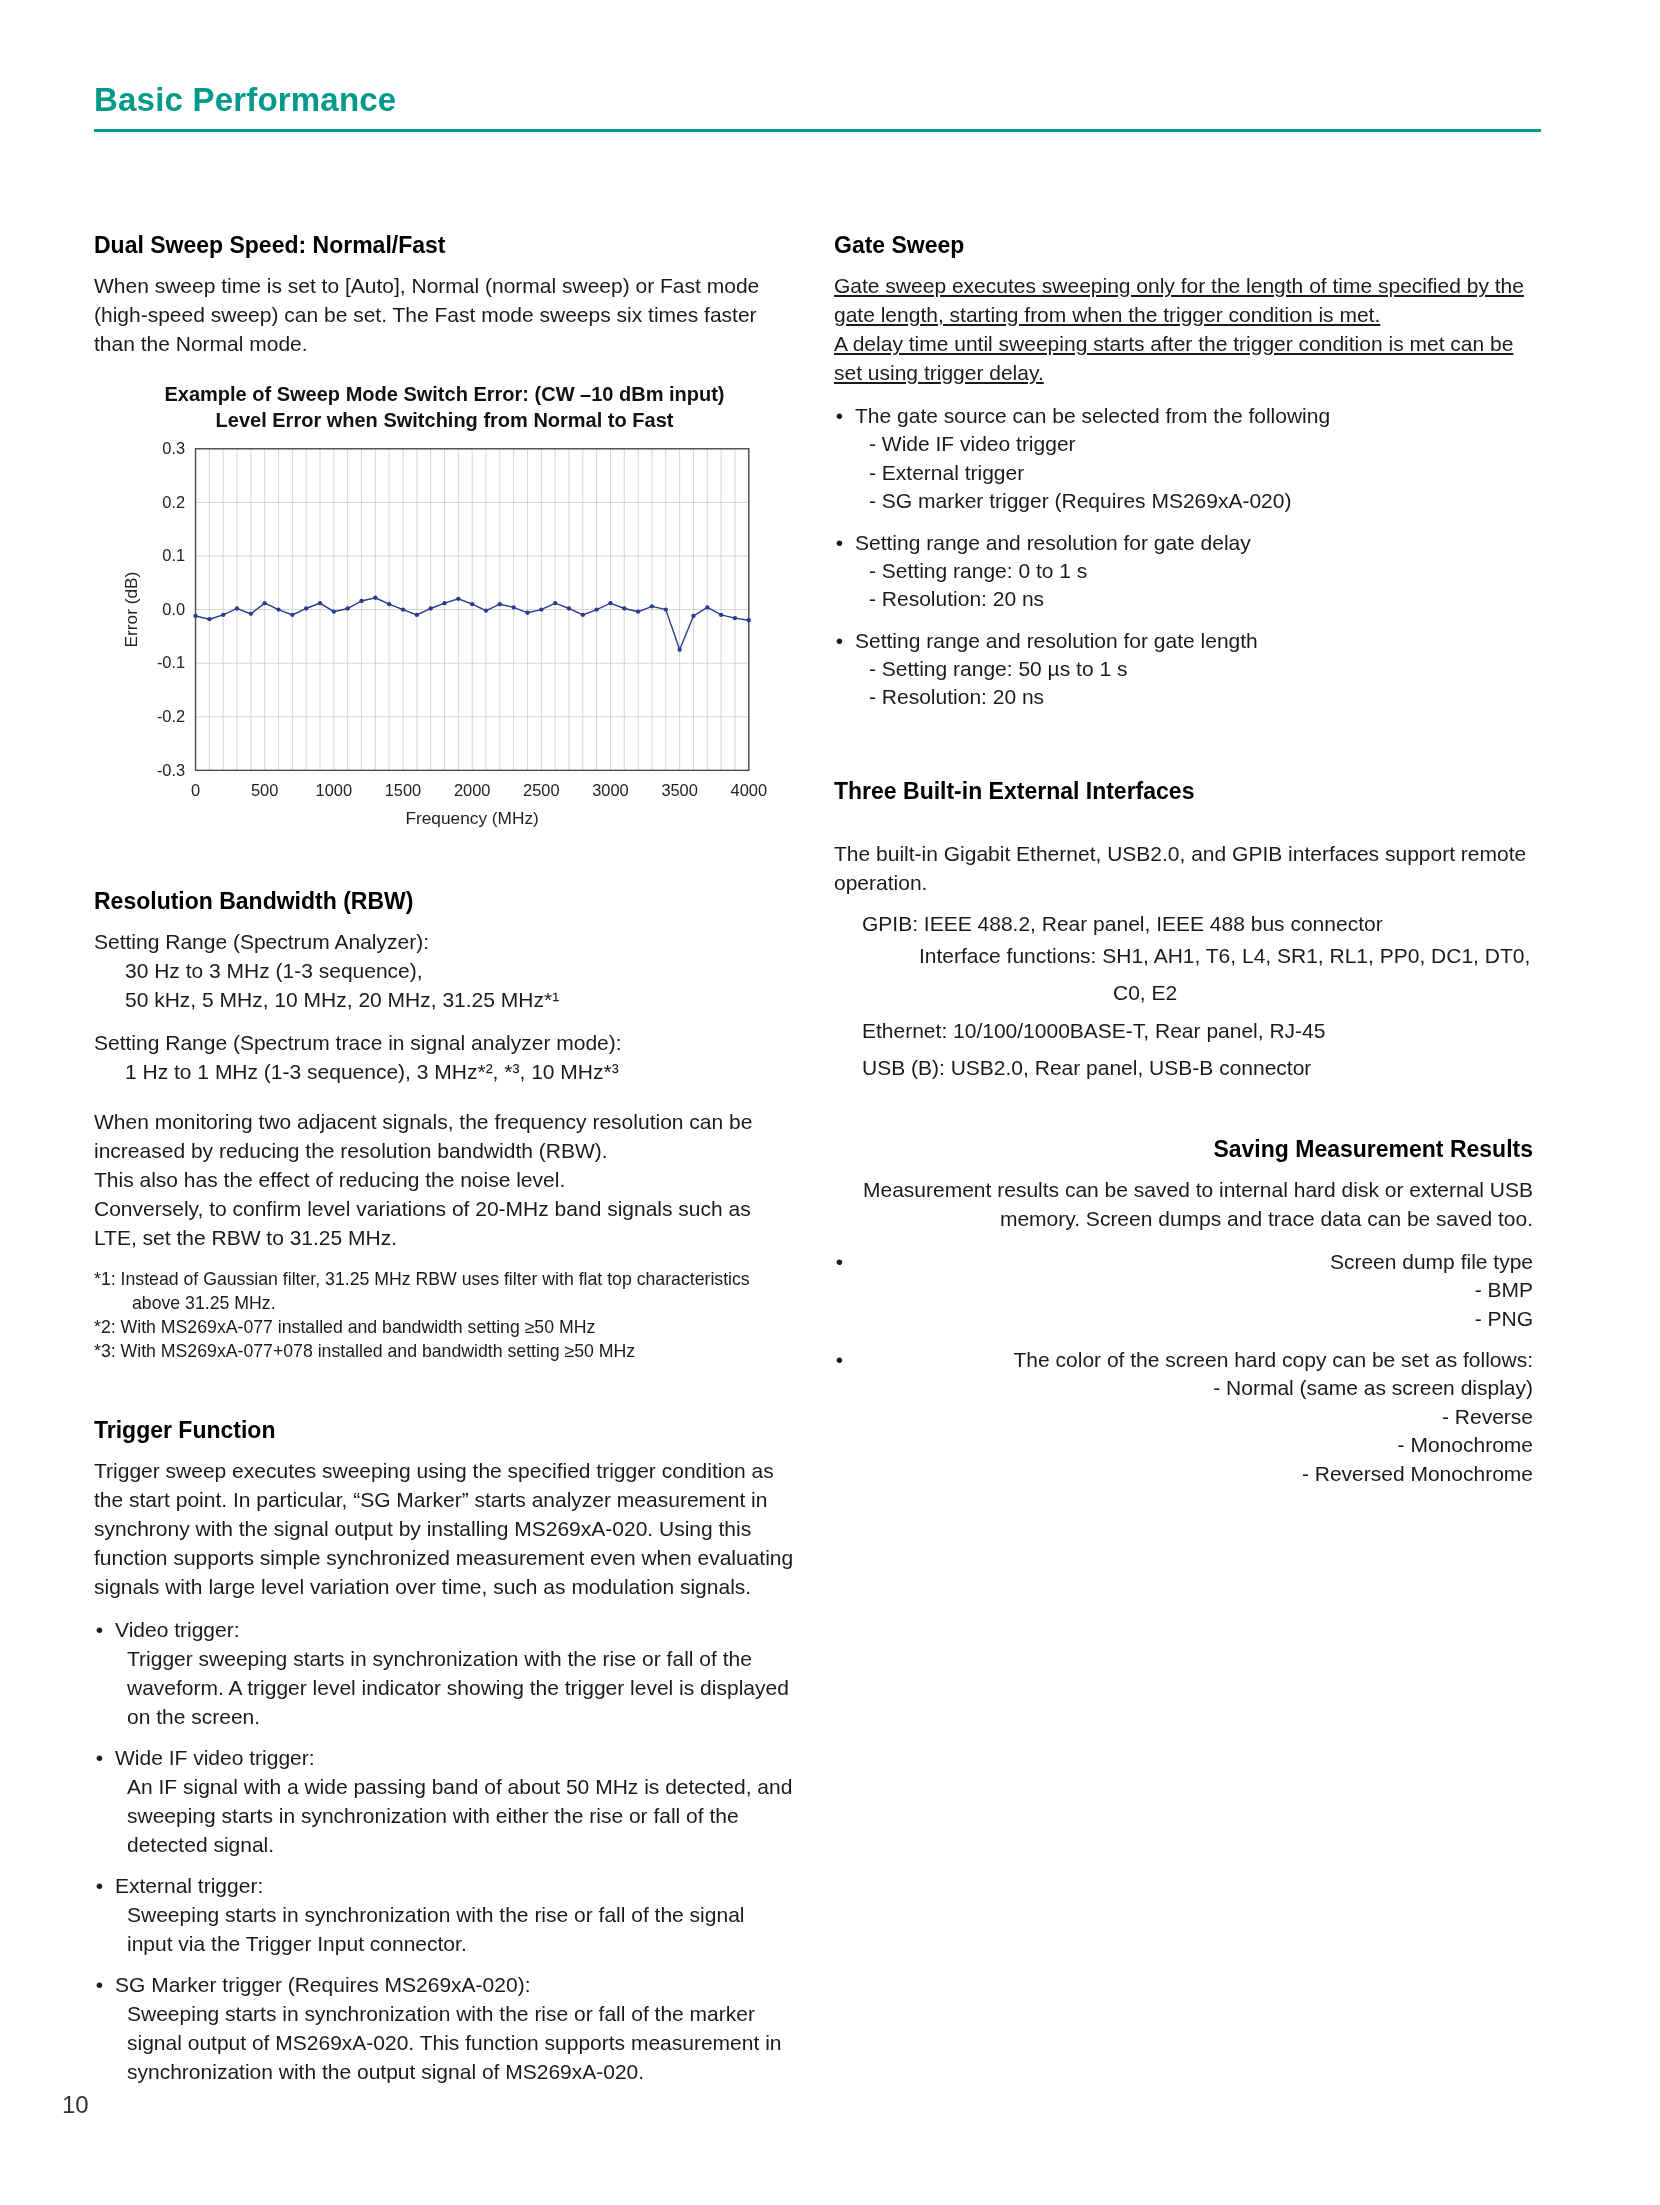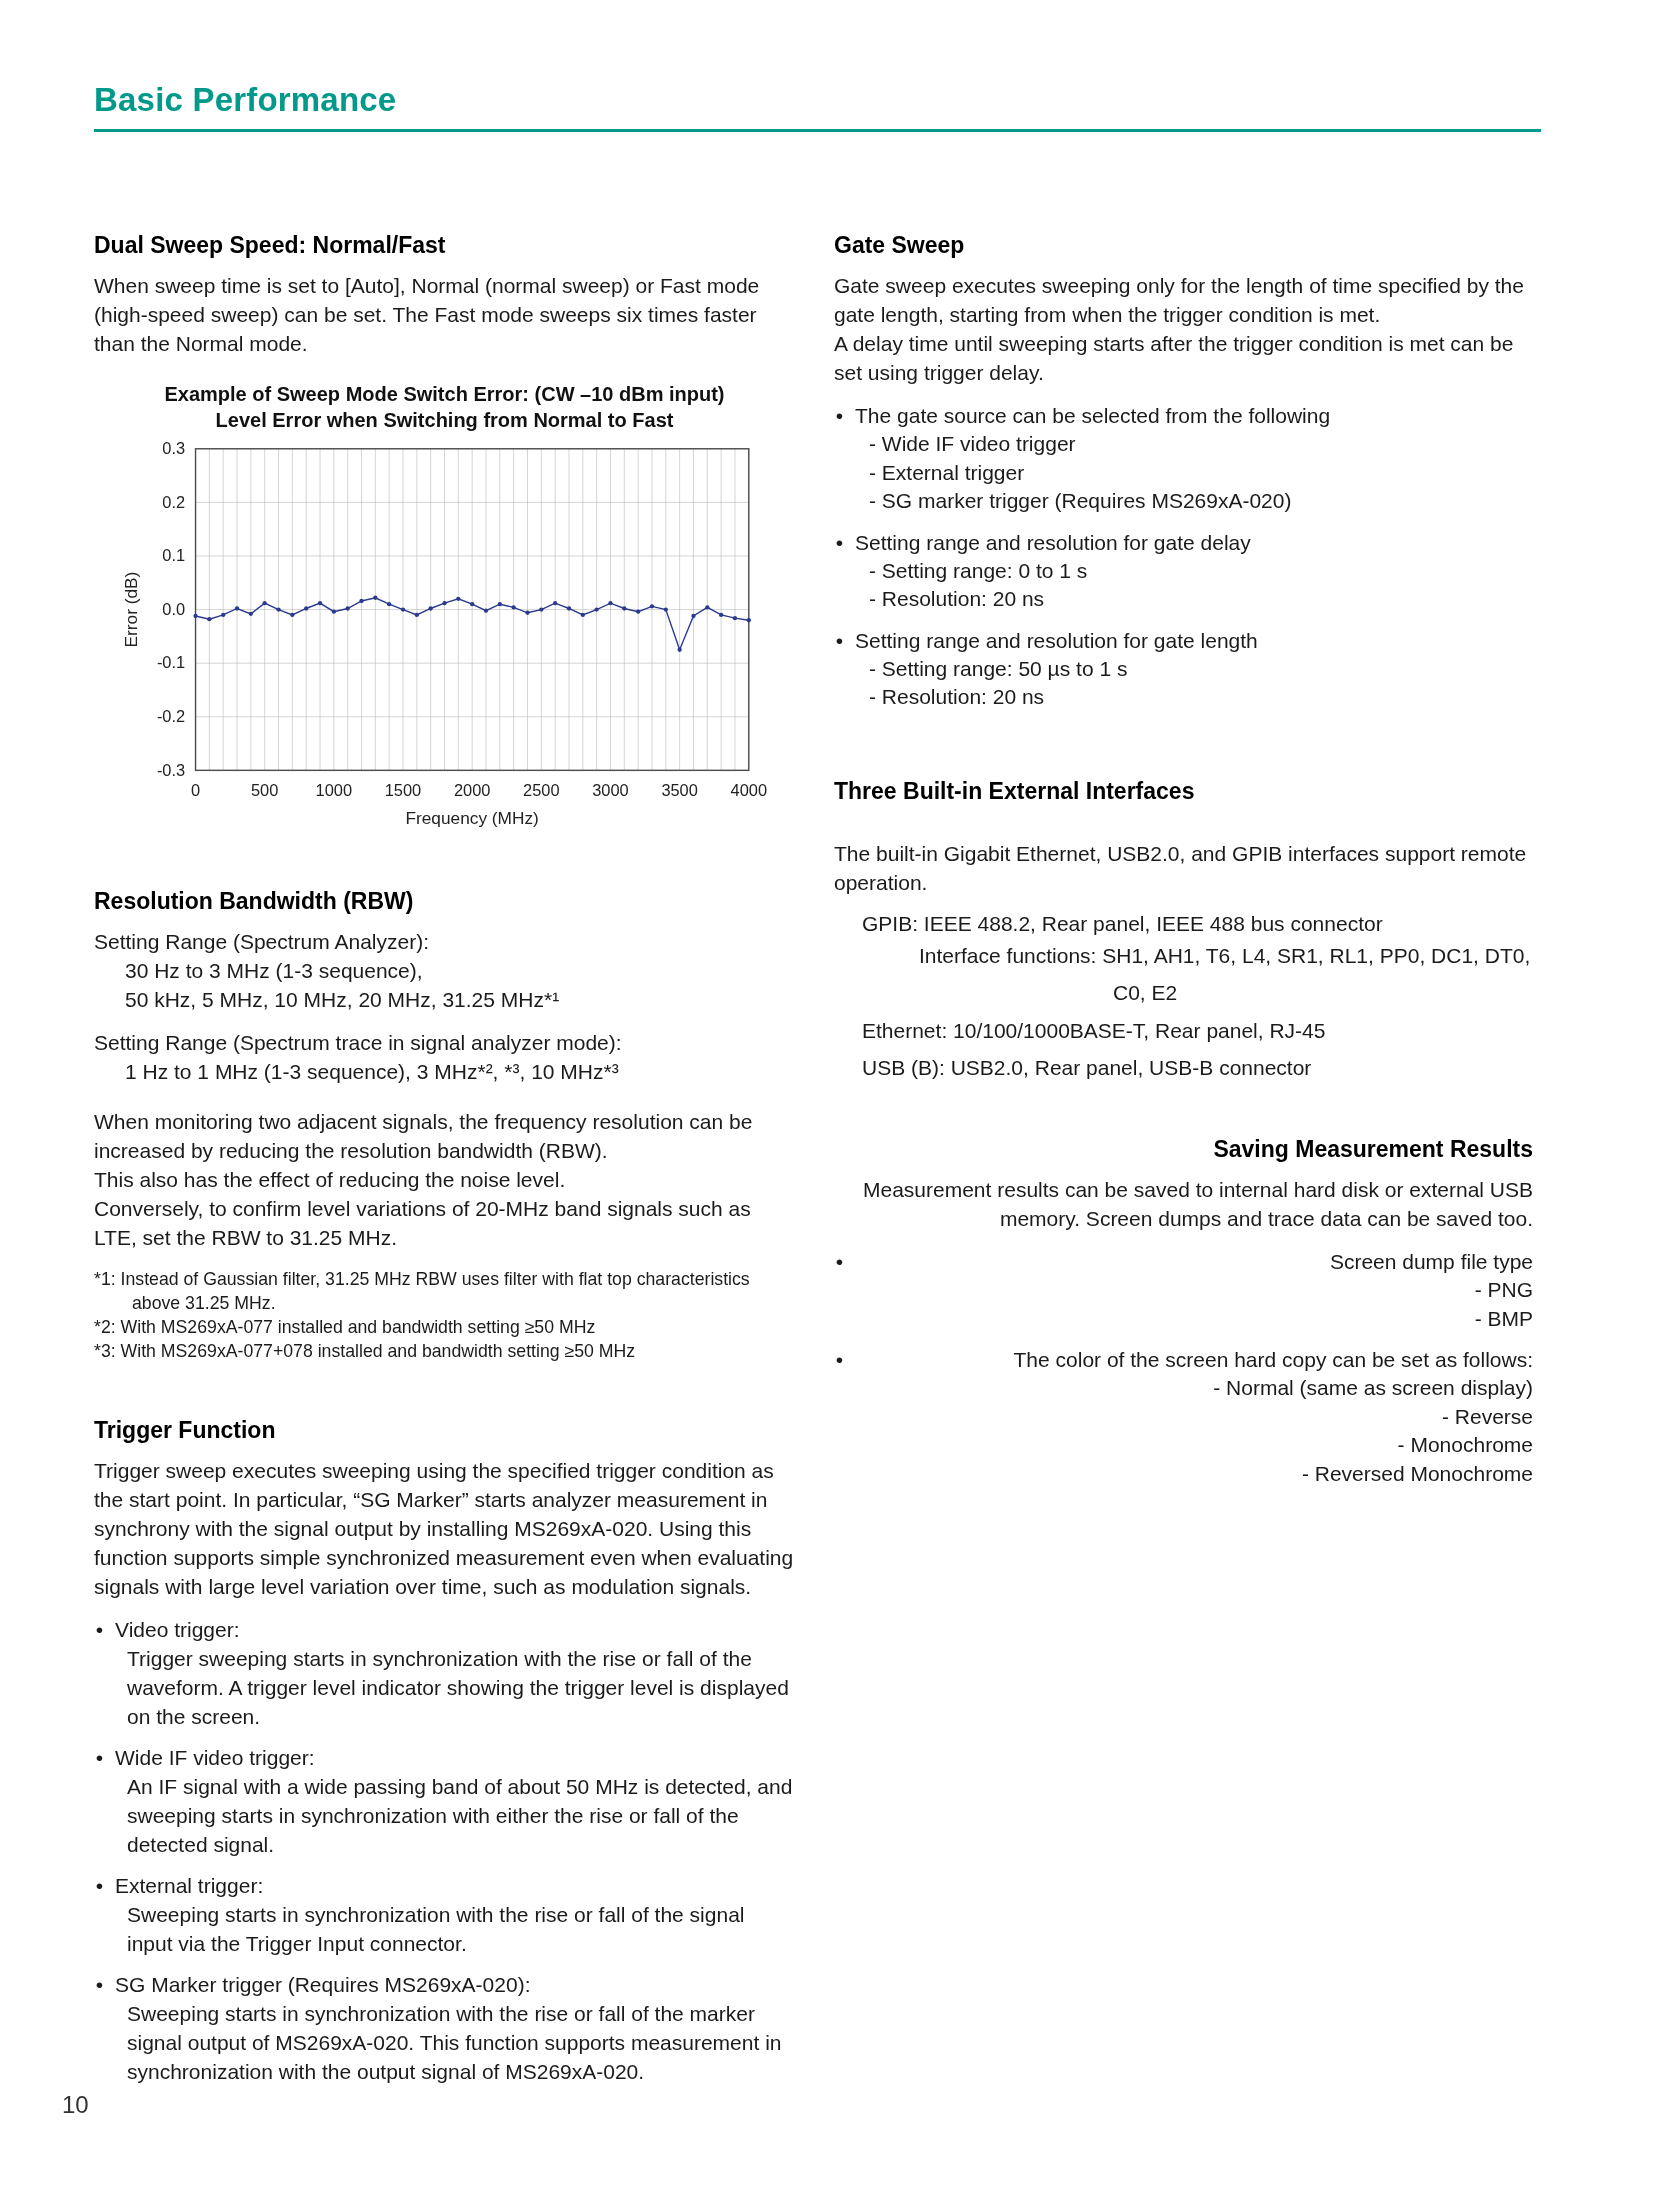--- a/index.html
+++ b/index.html
@@ -229,21 +229,21 @@
           <div class="bullet-desc">Sweeping starts in synchronization with the rise or fall of the marker signal output of MS269xA-020. This function supports measurement in synchronization with the output signal of MS269xA-020.</div>
         </div>
       </section>
 
     </div>
 
     <div class="col col-right">
 
       <section class="sec">
         <h2 class="sec-heading">Gate Sweep</h2>
-        <p class="body prelines" style="margin-bottom:14px;">Gate sweep executes sweeping only for the length of time specified by the gate length, starting from when the trigger condition is met.
+        <p class="body prelines" style="margin-bottom:14px;text-decoration:underline;">Gate sweep executes sweeping only for the length of time specified by the gate length, starting from when the trigger condition is met.
 A delay time until sweeping starts after the trigger condition is met can be set using trigger delay.</p>
 
         <div class="bullet">
           <div class="bullet-label">The gate source can be selected from the following</div>
           <div class="sub-line">- Wide IF video trigger</div>
           <div class="sub-line">- External trigger</div>
           <div class="sub-line">- SG marker trigger (Requires MS269xA-020)</div>
         </div>
         <div class="bullet">
           <div class="bullet-label">Setting range and resolution for gate delay</div>
@@ -266,22 +266,22 @@
         <div class="if-line ind-a gap-top">Ethernet: 10/100/1000BASE-T, Rear panel, RJ-45</div>
         <div class="if-line ind-a gap-top">USB (B): USB2.0, Rear panel, USB-B connector</div>
       </section>
 
       <section class="sec" style="margin-top:28px;text-align:right;">
         <h2 class="sec-heading">Saving Measurement Results</h2>
         <p class="body" style="margin-bottom:14px;">Measurement results can be saved to internal hard disk or external USB memory. Screen dumps and trace data can be saved too.</p>
 
         <div class="bullet">
           <div class="bullet-label">Screen dump file type</div>
+          <div class="sub-line">- BMP</div>
           <div class="sub-line">- PNG</div>
-          <div class="sub-line">- BMP</div>
         </div>
         <div class="bullet">
           <div class="bullet-label">The color of the screen hard copy can be set as follows:</div>
           <div class="sub-line">- Normal (same as screen display)</div>
           <div class="sub-line">- Reverse</div>
           <div class="sub-line">- Monochrome</div>
           <div class="sub-line">- Reversed Monochrome</div>
         </div>
       </section>
 

